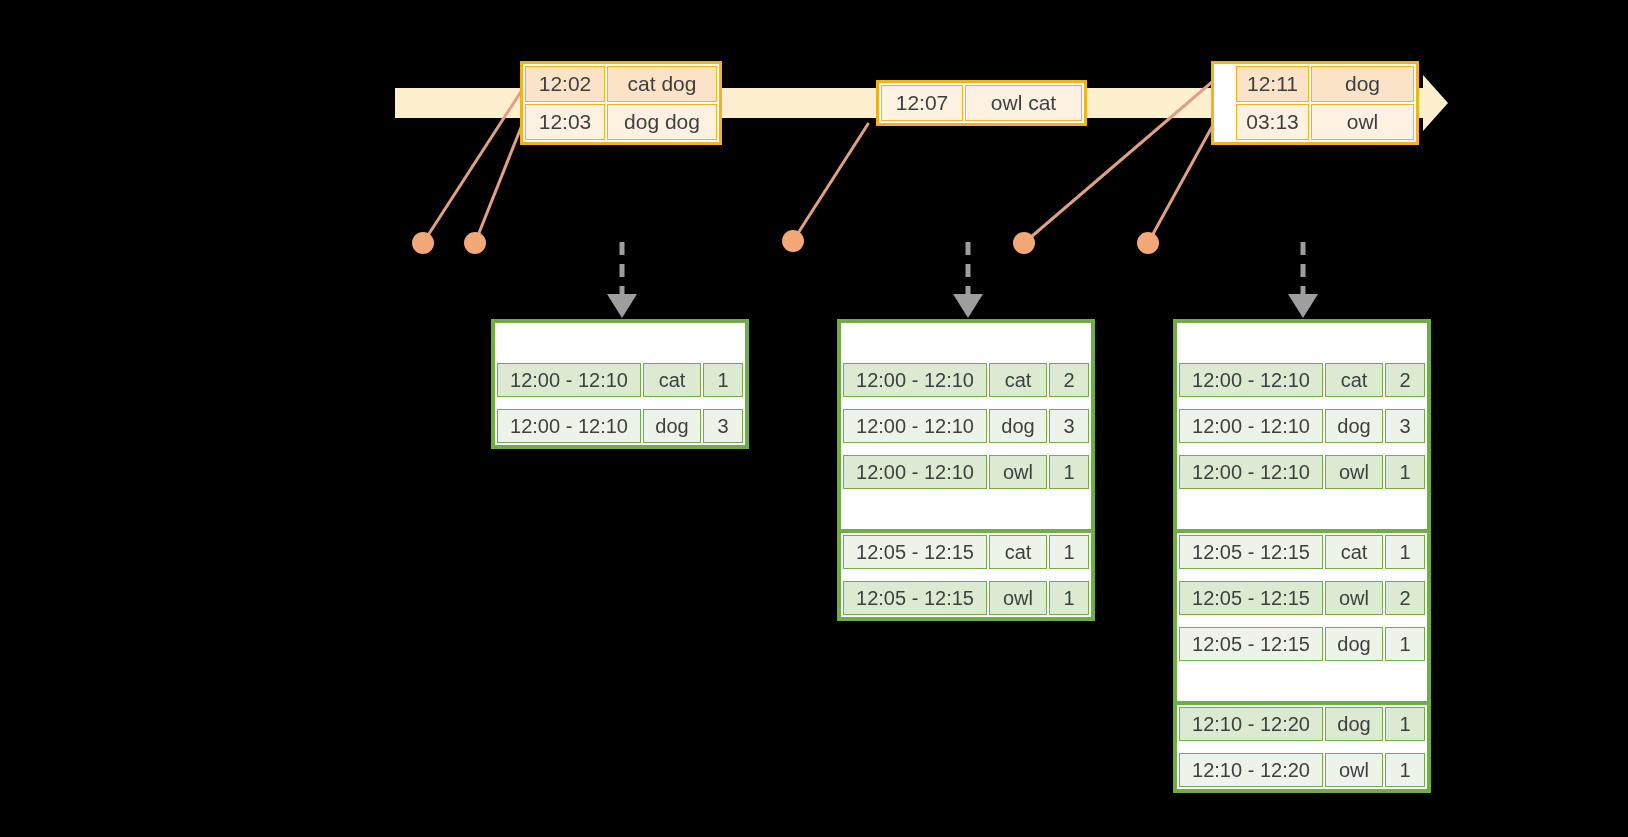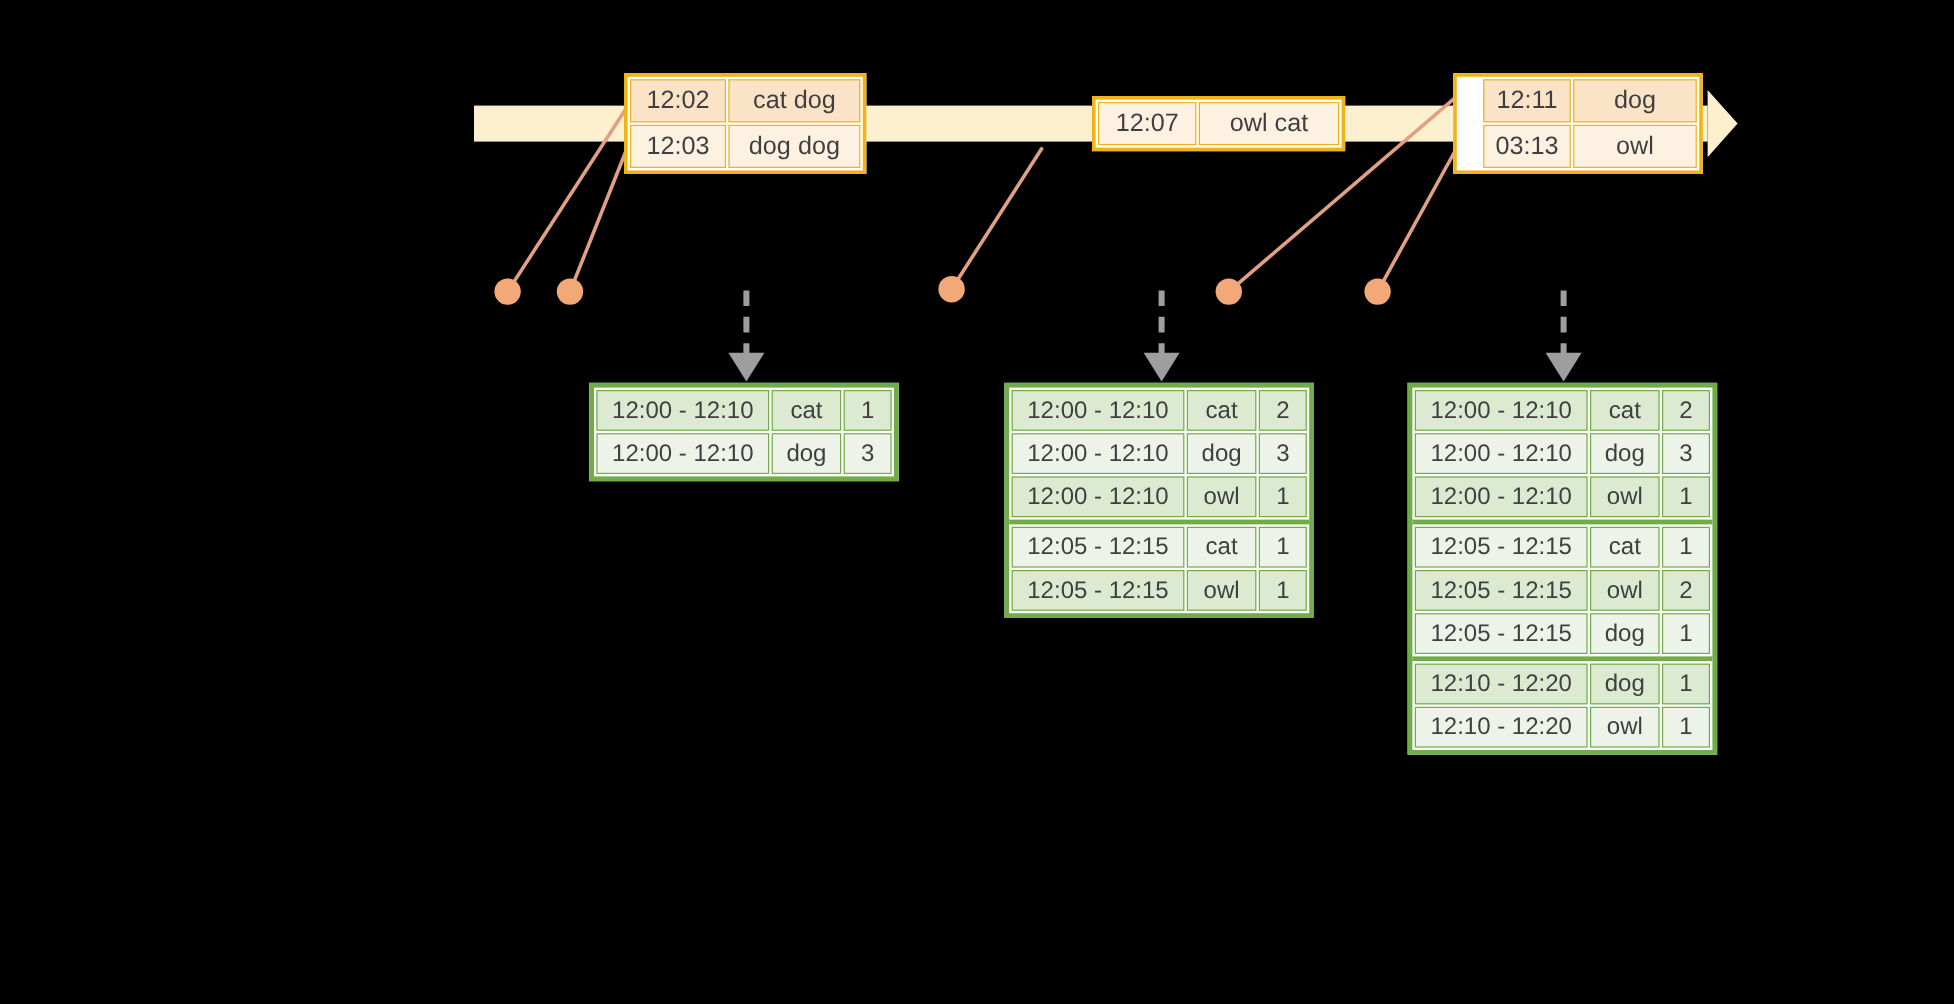--- a/index.html
+++ b/index.html
@@ -11,21 +11,21 @@
   .overlay{position:absolute;left:0;top:0;z-index:1;pointer-events:none;}
 
   
   .etable{
     position:absolute;z-index:2;
     border:3px solid var(--event-border);
     background:var(--gap-white);
     padding:2px;display:flex;flex-direction:column;gap:2px;
   }
   #etable-0{left:520px;top:61px;}
-  #etable-1{left:910px;top:80px;align-items:flex-end;}
+  #etable-1{left:876px;top:80px;align-items:flex-end;}
   #etable-2{left:1211px;top:61px;}
   .erow{display:grid;gap:2px;}
   #etable-0 .erow{grid-template-columns:80px 110px;}
   #etable-1 .erow{grid-template-columns:82px 117px;}
   #etable-2 .erow{grid-template-columns:73px 103px;padding-left:20px;}
   .cell{
     display:flex;align-items:center;justify-content:center;
     color:var(--text-color);white-space:nowrap;
   }
   .ecell{border:1px solid var(--event-border);height:34px;font-size:21px;}
@@ -35,21 +35,21 @@
   
   .rtable{
     position:absolute;z-index:2;
     border:4px solid var(--result-border);
     background:var(--gap-white);
     display:flex;flex-direction:column;
   }
   #rtable-0{left:491px;top:319px;}
   #rtable-1{left:837px;top:319px;}
   #rtable-2{left:1173px;top:319px;}
-  .rgroup{display:flex;flex-direction:column;gap:2px;padding:2px;}
+  .rgroup{display:flex;flex-direction:column;gap:12px;padding:2px;margin-top:38px;}
   .rgroup + .rgroup{border-top:4px solid var(--result-border);}
   .rrow{display:grid;grid-template-columns:144px 58px 40px;gap:2px;}
   .rcell{border:1px solid var(--result-border);height:32px;font-size:20px;}
   .rdark{background:var(--result-row-dark);}
   .rlight{background:var(--result-row-light);}
 
   
   .tl-fill{fill:var(--timeline-fill);}
   .conn{stroke:var(--connector-stroke);stroke-width:3;stroke-linecap:round;}
   .dot{fill:var(--dot-fill);}

